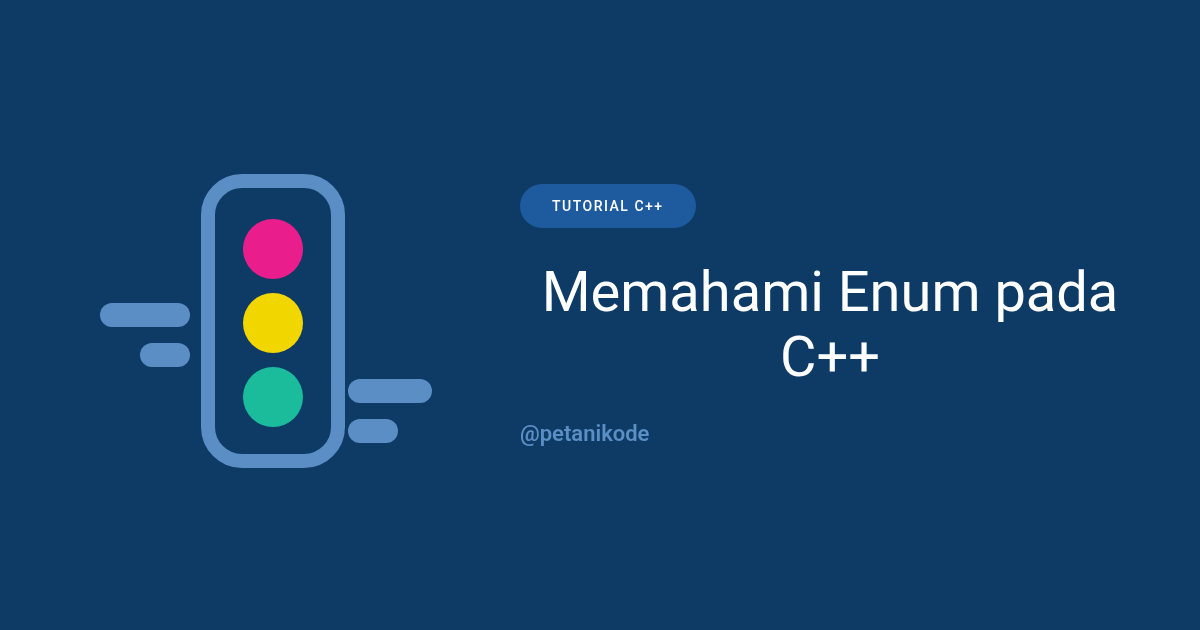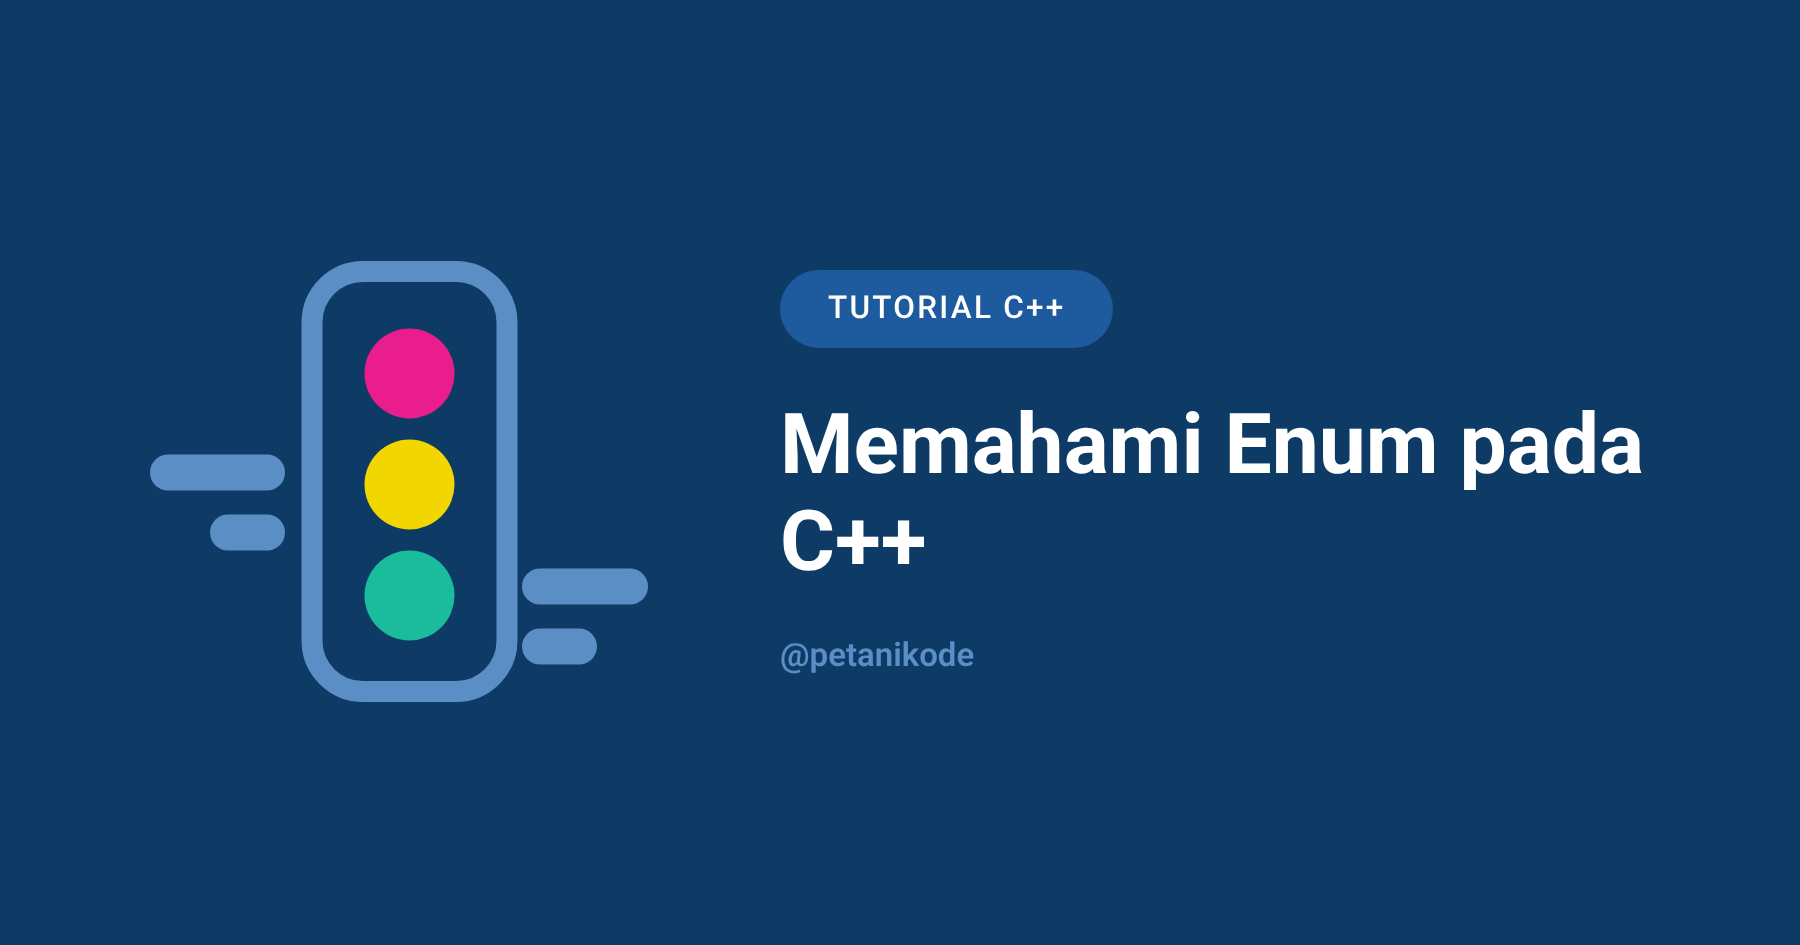--- a/index.html
+++ b/index.html
@@ -32,33 +32,34 @@
       justify-content: center;
     }
     .content {
       flex: 1;
       padding-left: 40px;
     }
     .badge {
       display: inline-block;
       background-color: #1e5a9e;
       color: #ffffff;
-      font-size: 21px;
+      font-size: 14px;
       font-weight: 500;
       letter-spacing: 1.5px;
       padding: 14px 32px;
       border-radius: 999px;
       margin-bottom: 32px;
     }
     .title {
       color: #ffffff;
       font-size: 56px;
-      font-weight: 700;
+      font-weight: 400;
       line-height: 1.15;
       margin-bottom: 32px;
+      text-align: center;
     }
     .handle {
       color: #5a8ec4;
       font-size: 22px;
       font-weight: 600;
     }
   </style>
 </head>
 <body>
 

